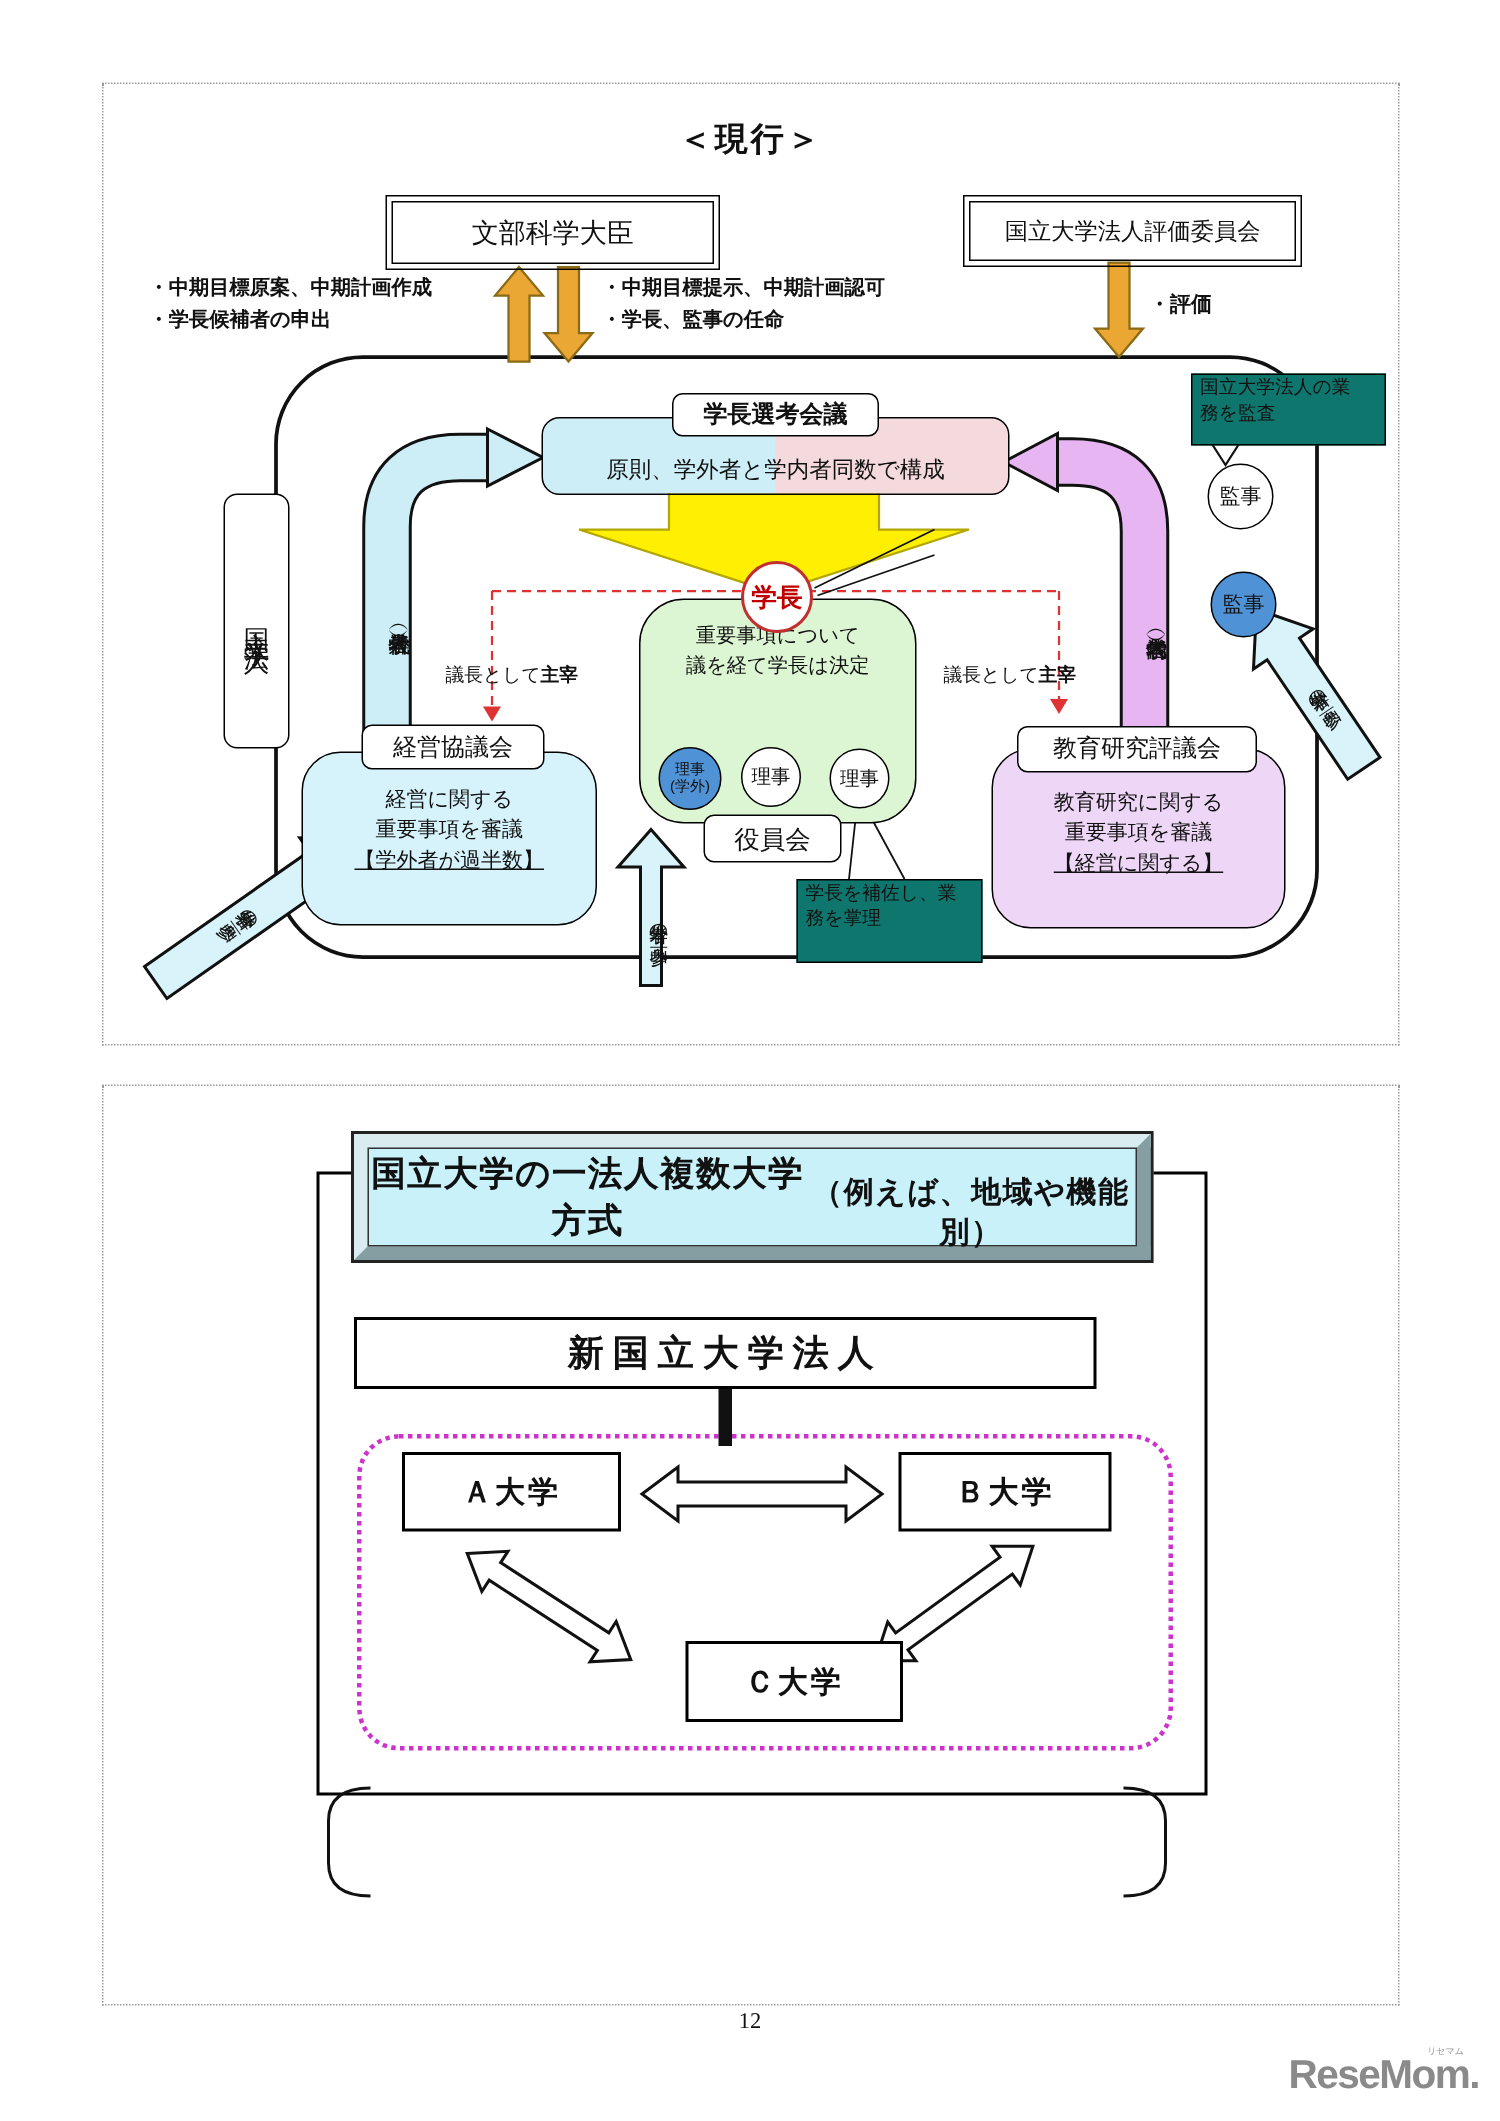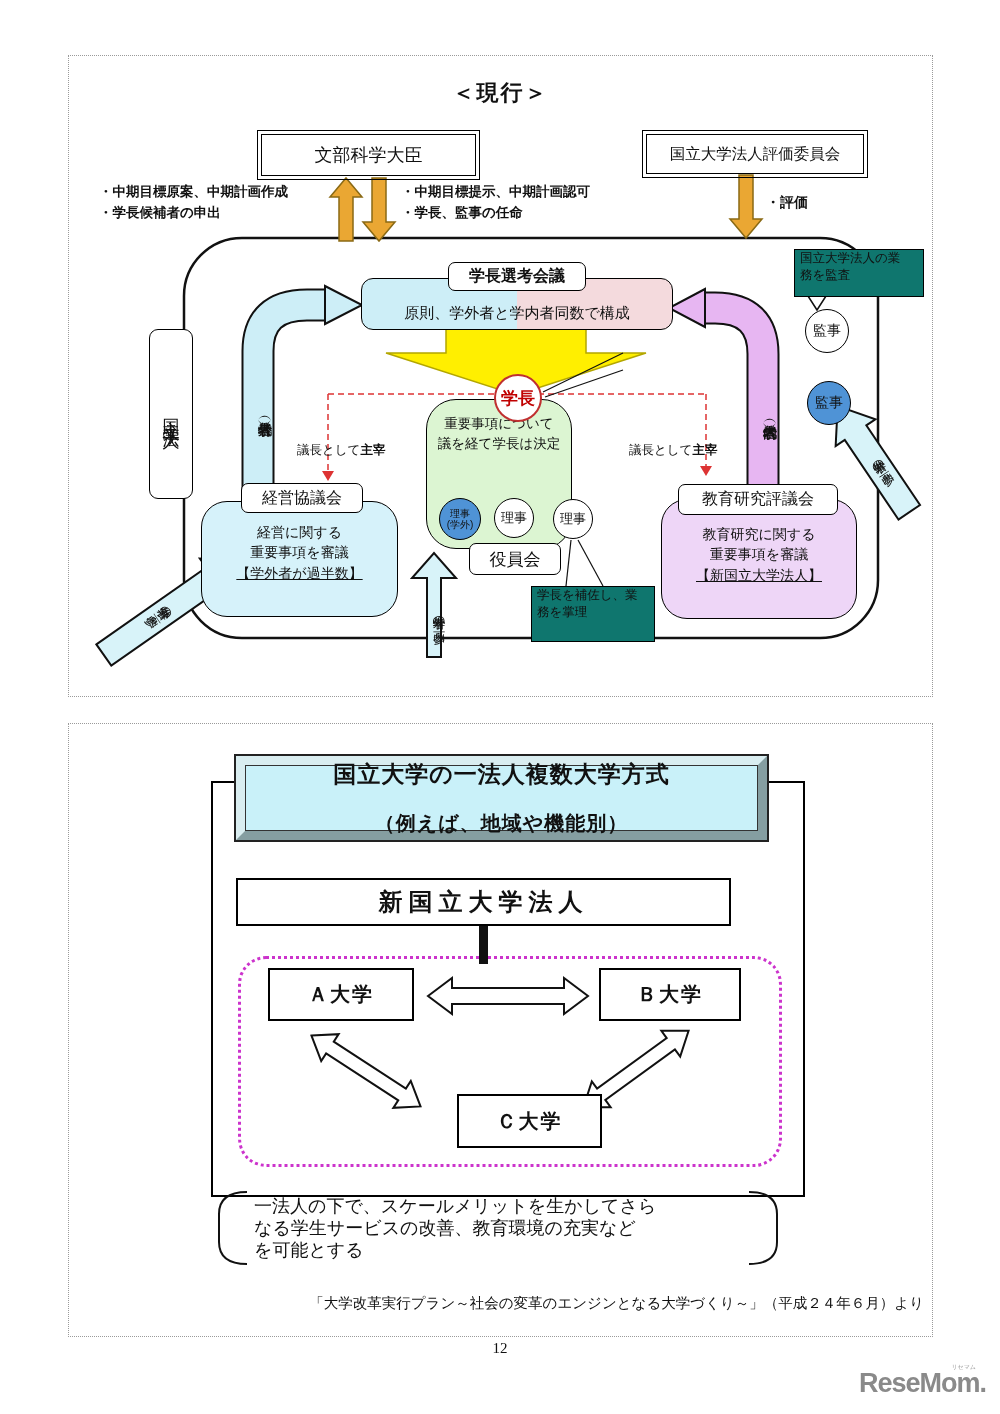--- a/index.html
+++ b/index.html
@@ -86,21 +86,21 @@
               background:linear-gradient(90deg,#cdeef7 0 50%,#f4dadd 50% 100%);box-sizing:border-box;
               display:flex;align-items:flex-end;justify-content:center;padding-bottom:6px;font-size:15px;">原則、学外者と学内者同数で構成</div>
 
 
   <div class="abs callout pre" style="left:725px;top:193px;width:130px;height:48px;">国立大学法人の業
 務を監査</div>
 
   <div class="abs circle cflex" style="left:425px;top:318px;width:48px;height:48px;background:#fff;border:2px solid #c03030;
               color:#c00000;font-size:17px;font-weight:bold;">学長</div>
 
-  <div class="abs" style="left:357px;top:343px;width:146px;height:150px;background:#dcf5d2;border:1.5px solid #000;
+  <div class="abs" style="left:357px;top:343px;width:185px;height:150px;background:#dcf5d2;border:1.5px solid #000;
               border-radius:30px;z-index:2;box-sizing:border-box;">
     <div class="pre" style="margin-top:14px;text-align:center;font-size:13.5px;line-height:1.5;">重要事項について
 議を経て学長は決定</div>
   </div>
   <div class="abs circle cflex pre" style="left:370px;top:442px;width:42px;height:42px;background:#4f93d6;border:1.5px solid #000;
               font-size:10px;line-height:1.15;">理事
 (学外)</div>
   <div class="abs circle cflex" style="left:425px;top:442px;width:40px;height:40px;background:#fff;border:1.5px solid #000;font-size:13px;">理事</div>
   <div class="abs circle cflex" style="left:484px;top:443px;width:40px;height:40px;background:#fff;border:1.5px solid #000;font-size:13px;">理事</div>
   <div class="abs lblbox cflex" style="left:400px;top:487px;width:92px;height:32px;font-size:17px;z-index:5;">役員会</div>
@@ -120,38 +120,38 @@
     <div class="pre">経営に関する
 重要事項を審議</div>
     <div class="u">【学外者が過半数】</div>
   </div>
 
   <div class="abs lblbox cflex" style="left:609px;top:428px;width:160px;height:31px;font-size:16px;">教育研究評議会</div>
   <div class="abs" style="left:592px;top:443px;width:196px;height:120px;background:#eed6f7;border:1.5px solid #000;
               border-radius:26px;z-index:2;box-sizing:border-box;text-align:center;padding-top:24px;font-size:14px;line-height:1.45;">
     <div class="pre">教育研究に関する
 重要事項を審議</div>
-    <div class="u">【新国立大学法人】</div>
+    <div class="u">【経営に関する】</div>
   </div>
 
   <div class="abs circle cflex" style="left:736px;top:253px;width:44px;height:44px;background:#fff;border:1.5px solid #000;font-size:14px;">監事</div>
   <div class="abs circle cflex" style="left:738px;top:325px;width:44px;height:44px;background:#4f93d6;border:1.5px solid #000;font-size:14px;">監事</div>
 
   <div class="abs vtext" style="left:352px;top:512px;width:26px;height:92px;font-size:12.5px;z-index:2;text-align:center;">学外者の参画</div>
   <div class="abs vtext" style="left:102px;top:552px;font-size:12.5px;z-index:2;transform:translate(-50%,-50%) rotate(55deg);">学外者の参画</div>
   <div class="abs vtext" style="left:805px;top:404px;font-size:12.5px;z-index:2;transform:translate(-50%,-50%) rotate(-34deg);">学外者の参画</div>
 </div>
 
 <div class="panel" style="left:68px;top:723px;width:863px;height:612px;">
 
   <div class="abs" style="left:142px;top:57px;width:590px;height:412px;border:2px solid #000;z-index:1;"></div>
 
   <div class="abs" style="left:165px;top:30px;width:535px;height:88px;border:2px solid #222;background:#9fb9bc;z-index:2;box-sizing:border-box;">
     <div style="width:100%;height:100%;border:9px solid;border-color:#d9edf0 #859ea1 #859ea1 #d9edf0;box-sizing:border-box;">
-      <div class="cflex" style="width:100%;height:100%;background:#c9f1f9;border:1px solid #333;flex-direction:column;">
+      <div class="cflex" style="width:100%;height:100%;background:#c9f1f9;border:1px solid #333;flex-direction:row;">
         <div style="font-size:23px;font-weight:bold;letter-spacing:1px;">国立大学の一法人複数大学方式</div>
         <div style="font-size:20px;font-weight:bold;letter-spacing:1px;margin-top:20px;">（例えば、地域や機能別）</div>
       </div>
     </div>
   </div>
 
   <div class="abs cflex" style="left:167px;top:154px;width:495px;height:48px;border:2px solid #000;background:#fff;
               font-size:24px;font-weight:bold;letter-spacing:6px;z-index:2;">新国立大学法人</div>
   <div class="abs" style="left:410px;top:202px;width:9px;height:38px;background:#111;z-index:2;"></div>
 
@@ -171,25 +171,21 @@
     <path d="M 680 468 Q 708 468 708 490 L 708 518 Q 708 540 680 540" fill="none" stroke="#111" stroke-width="2"></path>
   </svg>
 
   <div class="abs cflex" style="left:199px;top:244px;width:146px;height:53px;border:2px solid #000;background:#fff;
               font-size:20px;font-weight:bold;letter-spacing:2px;z-index:3;">Ａ大学</div>
   <div class="abs cflex" style="left:530px;top:244px;width:142px;height:53px;border:2px solid #000;background:#fff;
               font-size:20px;font-weight:bold;letter-spacing:2px;z-index:3;">Ｂ大学</div>
   <div class="abs cflex" style="left:372px;top:370px;width:145px;height:54px;border:2px solid #000;background:#fff;
               font-size:20px;font-weight:bold;letter-spacing:2px;z-index:3;margin-left:16px;">Ｃ大学</div>
 
-  <div class="abs pre" style="left:185px;top:472px;width:505px;font-size:18px;line-height:1.22;z-index:3;">一法人の下で、スケールメリットを生かしてさら
-なる学生サービスの改善、教育環境の充実など
-を可能とする</div>
 
-  <div class="abs" style="left:40px;top:570px;width:815px;text-align:right;font-size:14.5px;">「大学改革実行プラン～社会の変革のエンジンとなる大学づくり～」（平成２４年６月）より</div>
 </div>
 
 <div class="abs" style="left:0;right:0;top:1340px;text-align:center;font-size:15px;font-family:'Liberation Serif','DejaVu Serif',serif;">12</div>
 
 <div class="abs" style="right:14px;top:1368px;color:#8a8a8a;font-weight:bold;font-size:27px;letter-spacing:-1px;">
   <span style="position:absolute;top:-5px;right:10px;font-size:6px;font-weight:normal;letter-spacing:0;color:#9a9a9a;">リセマム</span>
   <span>ReseMom.</span>
 </div>
 
 </body></html>

